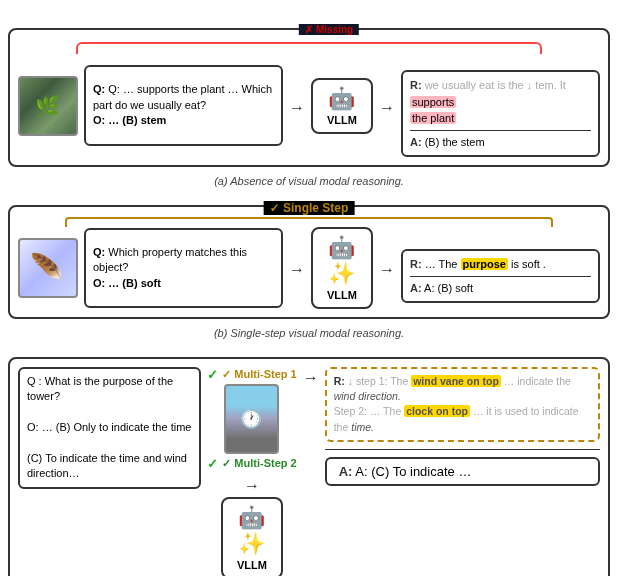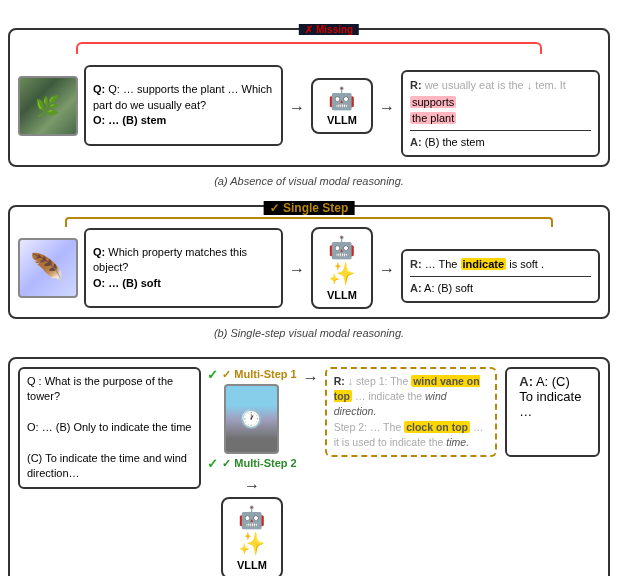--- a/index.html
+++ b/index.html
@@ -176,20 +176,21 @@
       flex: 1.2;
       font-size: 11px;
       line-height: 1.4;
       border: 2px solid #333;
       border-radius: 6px;
       padding: 5px 7px;
     }
 
     .multi-step-right {
       display: flex;
+      flex-direction: column;
       gap: 4px;
       flex: 2;
     }
 
     .multi-step-result {
       border: 2px dashed #b8860b;
       border-radius: 6px;
       padding: 5px 7px;
       font-size: 10.5px;
       line-height: 1.45;
@@ -319,21 +320,21 @@
     </div>
     <div class="arrow">→</div>
     <div class="vllm-box">
       <span class="vllm-robot">🤖✨</span>
       <div class="vllm-label">VLLM</div>
     </div>
     <div class="arrow">→</div>
     <div class="result-box">
       <div>
         <span class="r-label">R:</span>
-        <span> … The </span><span class="highlight-yellow">indicate</span><span> is soft .</span>
+        <span> … The </span><span class="highlight-yellow">purpose</span><span> is soft .</span>
       </div>
       <div class="result-divider"></div>
       <div>
         <span class="a-label">A:</span>
         <span>A: (B) soft</span>
       </div>
     </div>
   </div>
 </div>
 <div class="section-label">(b) Single-step visual modal reasoning.</div>

